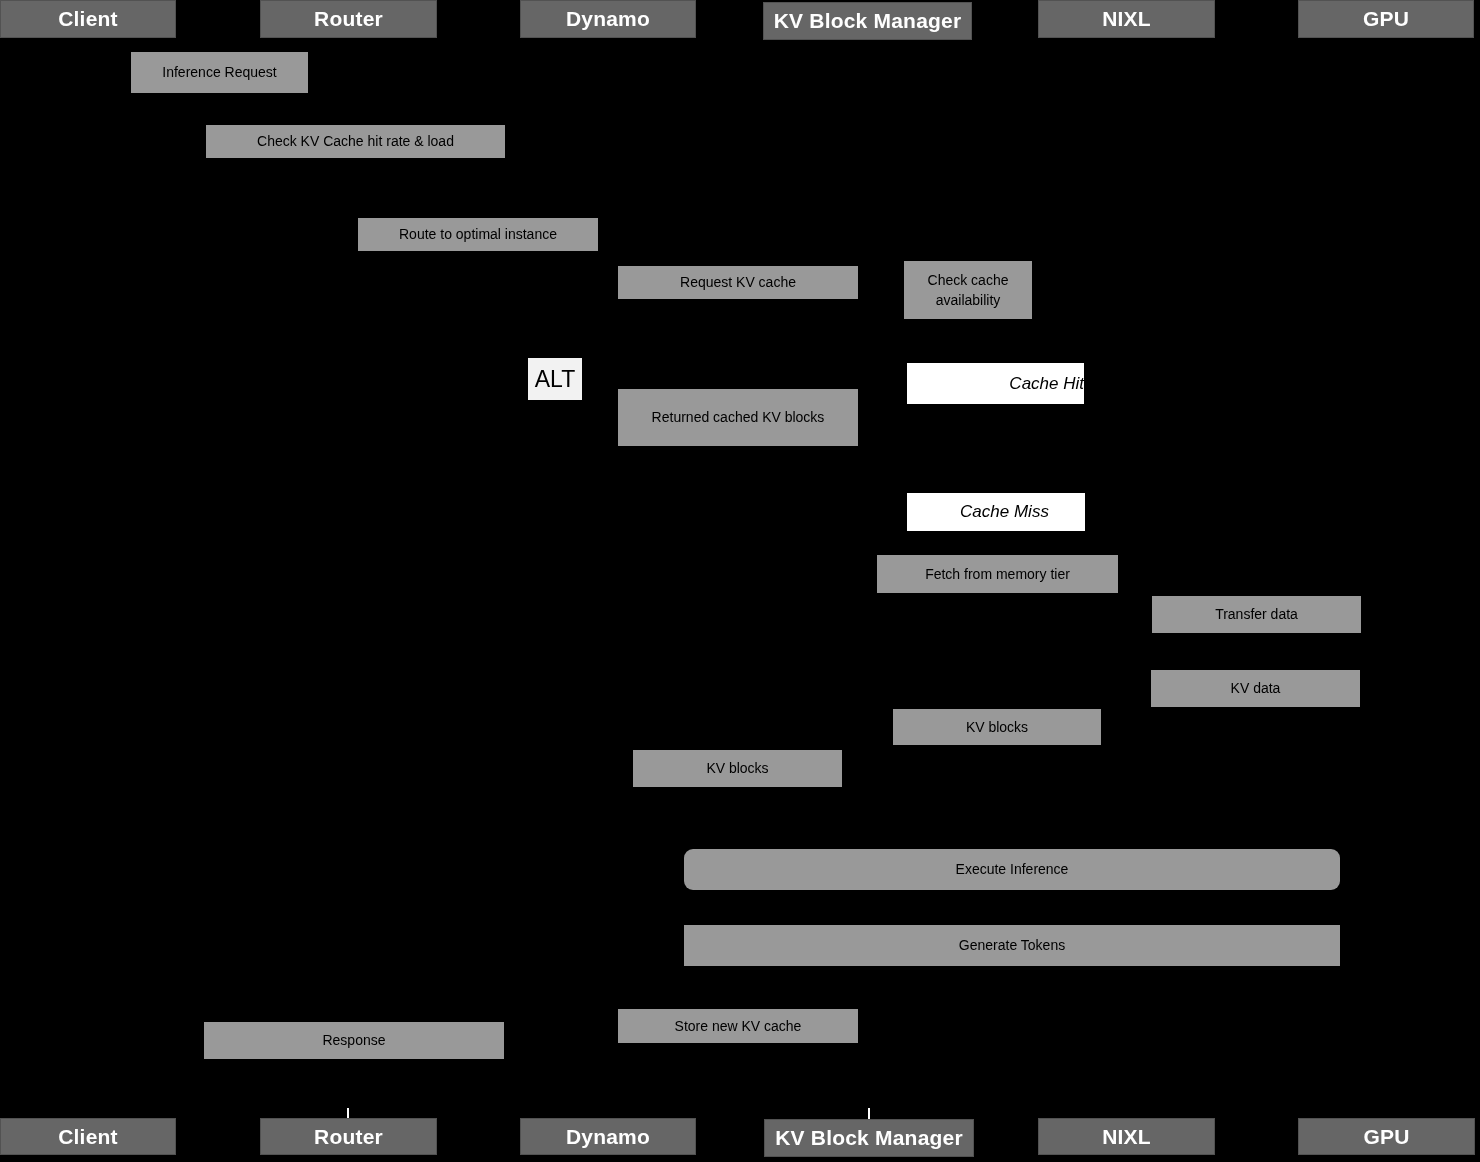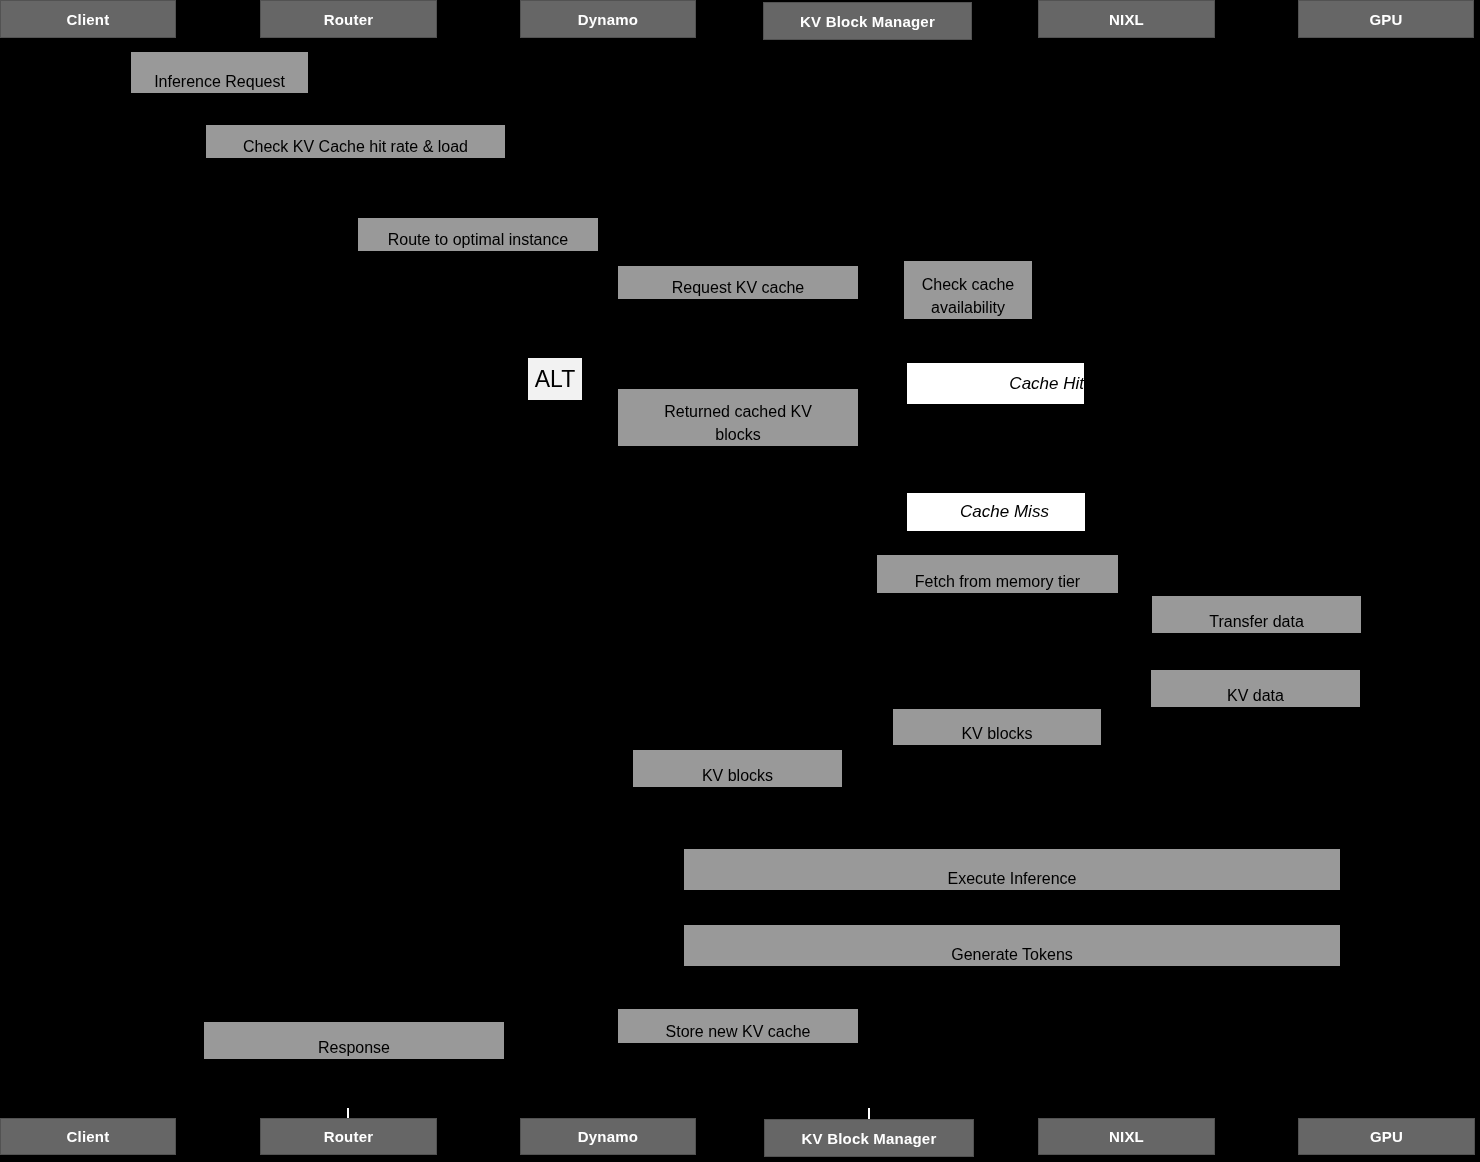--- a/index.html
+++ b/index.html
@@ -14,37 +14,37 @@
     background: #000000;
     overflow: hidden;
     font-family: "Liberation Sans", sans-serif;
   }
   .actor {
     position: absolute;
     box-sizing: border-box;
     background: #666666;
     border: 1px solid #525252;
     color: #ffffff;
-    font-size: 15px;
+    font-size: 21px;
     font-weight: bold;
     display: flex;
     align-items: center;
     justify-content: center;
     text-align: center;
     letter-spacing: 0.2px;
   }
   .msg {
     position: absolute;
     box-sizing: border-box;
     background: #999999;
     color: #000000;
-    font-size: 16px;
+    font-size: 14px;
     line-height: 1.45;
     display: flex;
-    align-items: flex-end;
+    align-items: center;
     justify-content: center;
     text-align: center;
   }
   .msg .narrow {
     display: inline-block;
     max-width: 192px;
   }
   .alt-label {
     position: absolute;
     box-sizing: border-box;
@@ -122,21 +122,21 @@
     </div>
   <div class="msg" style="left:1151px; top:670px; width:209px; height:37px;">
       <span>KV data</span>
     </div>
   <div class="msg" style="left:893px; top:709px; width:208px; height:36px;">
       <span>KV blocks</span>
     </div>
   <div class="msg" style="left:633px; top:750px; width:209px; height:37px;">
       <span>KV blocks</span>
     </div>
-  <div class="msg" style="left:684px; top:849px; width:656px; height:41px;">
+  <div class="msg" style="left:684px; top:849px; width:656px; height:41px;border-radius:9px;">
       <span>Execute Inference</span>
     </div>
   <div class="msg" style="left:684px; top:925px; width:656px; height:41px;">
       <span>Generate Tokens</span>
     </div>
   <div class="msg" style="left:618px; top:1009px; width:240px; height:34px;">
       <span>Store new KV cache</span>
     </div>
   <div class="msg" style="left:204px; top:1022px; width:300px; height:37px;">
       <span>Response</span>

